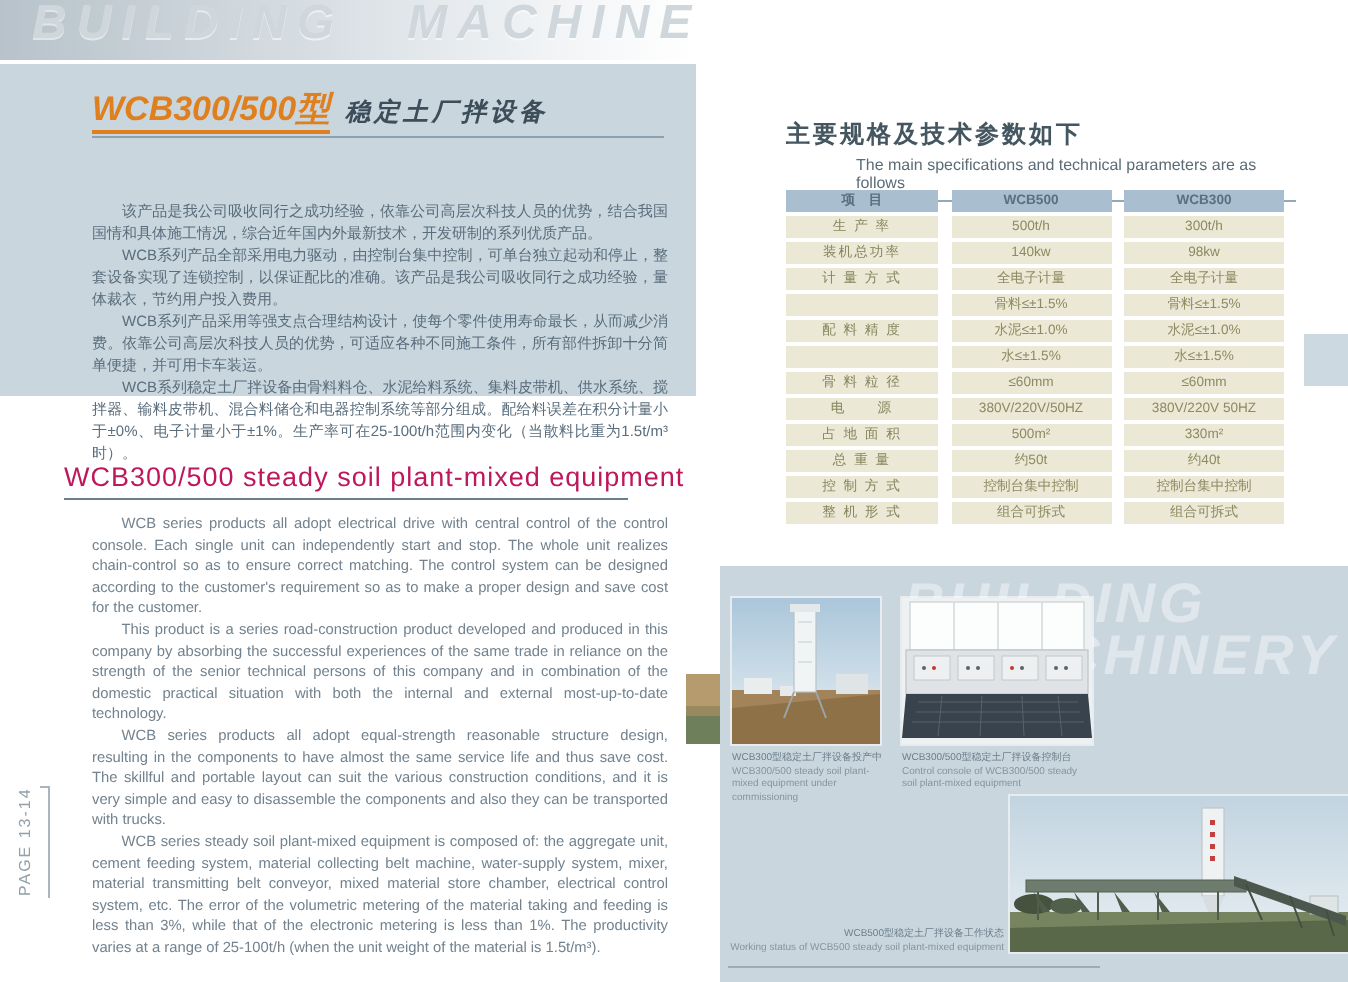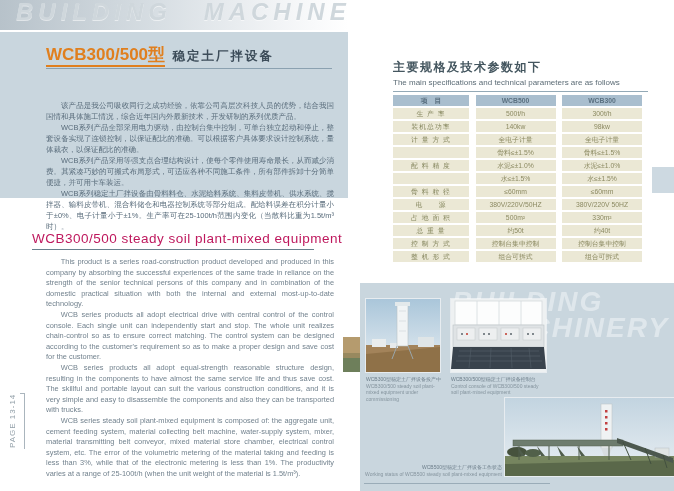--- a/index.html
+++ b/index.html
@@ -19,21 +19,21 @@
     letter-spacing:5px;word-spacing:20px;white-space:nowrap;
     color:#cfd7dc;text-shadow:0 1px 0 rgba(255,255,255,0.55);
   }
   
   .left-panel{
     position:absolute;left:0;top:32px;width:348px;height:166px;
     background:#c9d6de;
   }
   .cn-title{
     position:absolute;left:46px;top:11px;width:286px;
-    border-bottom:1px solid #8ba1b0;padding-bottom:2px;white-space:nowrap;
+    border-bottom:1px solid #8ba1b0;padding-bottom:2px;white-space:nowrap;font-style:italic;
   }
   .cn-title .model{
     font-size:17px;font-weight:bold;color:#e07f1e;
     border-bottom:2px solid #e07f1e;padding-bottom:1px;
   }
   .cn-title .rest{
     font-size:12.5px;font-weight:bold;color:#3d4d5a;letter-spacing:2px;margin-left:3px;
   }
   .cn-paras{position:absolute;left:46px;top:40px;width:288px;margin-top:28px;}
   .cn-paras p{
@@ -60,21 +60,21 @@
   .page-tag-line{
     position:absolute;left:20px;top:393px;width:4px;height:55px;
     border-right:1px solid #aab5bd;border-top:1px solid #aab5bd;
   }
   
   .spec-header{
     position:absolute;left:393px;top:59px;width:255px;
     border-bottom:1px solid #93a9b6;padding-bottom:4px;
   }
   .spec-header .zh{font-size:12px;font-weight:bold;color:#44565f;letter-spacing:1.5px;}
-  .spec-header .en{font-size:8px;color:#5c6c76;margin-top:2px;}
+  .spec-header .en{font-size:8px;color:#5c6c76;margin-top:2px;margin-left:35px;}
   
   .spec-table{
     position:absolute;left:393px;top:95px;width:255px;
     display:grid;grid-template-columns:76px 80px 80px;
     column-gap:6.5px;row-gap:2px;
   }
   .spec-table .cell{
     height:11px;line-height:11px;font-size:6.8px;text-align:center;
     overflow:hidden;white-space:nowrap;
   }
@@ -121,30 +121,30 @@
     <span class="banner-text">BUILDING MACHINERY</span>
   </div>
 
   <div class="left-panel">
     <div class="cn-title">
       <span class="model">WCB300/500型</span>
       <span class="rest">稳定土厂拌设备</span>
     </div>
     <div class="cn-paras">
       <p>该产品是我公司吸收同行之成功经验，依靠公司高层次科技人员的优势，结合我国国情和具体施工情况，综合近年国内外最新技术，开发研制的系列优质产品。</p>
-      <p>WCB系列产品全部采用电力驱动，由控制台集中控制，可单台独立起动和停止，整套设备实现了连锁控制，以保证配比的准确。可以根据客户具体要求设计控制系统，量体裁衣，以保证配比的准确。</p>
-      <p>WCB系列产品采用等强支点合理结构设计，使每个零件使用寿命最长，从而减少消费。其紧凑巧妙的可搬式布局形式，可适应各种不同施工条件，所有部件拆卸十分简单便捷，并可用卡车装运。</p>
+      <p>WCB系列产品全部采用电力驱动，由控制台集中控制，可单台独立起动和停止，整套设备实现了连锁控制，以保证配比的准确。该产品是我公司吸收同行之成功经验，量体裁衣，节约用户投入费用。</p>
+      <p>WCB系列产品采用等强支点合理结构设计，使每个零件使用寿命最长，从而减少消费。依靠公司高层次科技人员的优势，可适应各种不同施工条件，所有部件拆卸十分简单便捷，并可用卡车装运。</p>
       <p>WCB系列稳定土厂拌设备由骨料料仓、水泥给料系统、集料皮带机、供水系统、搅拌器、输料皮带机、混合料储仓和电器控制系统等部分组成。配给料误差在积分计量小于±0%、电子计量小于±1%。生产率可在25-100t/h范围内变化（当散料比重为1.5t/m³时）。</p>
     </div>
   </div>
 
   <div class="en-title">WCB300/500 steady soil plant-mixed equipment</div>
   <div class="en-paras">
+    <p>WCB series products all adopt electrical drive with central control of the control console. Each single unit can independently start and stop. The whole unit realizes chain-control so as to ensure correct matching. The control system can be designed according to the customer's requirement so as to make a proper design and save cost for the customer.</p>
     <p>This product is a series road-construction product developed and produced in this company by absorbing the successful experiences of the same trade in reliance on the strength of the senior technical persons of this company and in combination of the domestic practical situation with both the internal and external most-up-to-date technology.</p>
-    <p>WCB series products all adopt electrical drive with central control of the control console. Each single unit can independently start and stop. The whole unit realizes chain-control so as to ensure correct matching. The control system can be designed according to the customer's requirement so as to make a proper design and save cost for the customer.</p>
     <p>WCB series products all adopt equal-strength reasonable structure design, resulting in the components to have almost the same service life and thus save cost. The skillful and portable layout can suit the various construction conditions, and it is very simple and easy to disassemble the components and also they can be transported with trucks.</p>
     <p>WCB series steady soil plant-mixed equipment is composed of: the aggregate unit, cement feeding system, material collecting belt machine, water-supply system, mixer, material transmitting belt conveyor, mixed material store chamber, electrical control system, etc. The error of the volumetric metering of the material taking and feeding is less than 3%, while that of the electronic metering is less than 1%. The productivity varies at a range of 25-100t/h (when the unit weight of the material is 1.5t/m³).</p>
   </div>
 
   <span class="page-tag">PAGE 13-14</span>
   <div class="page-tag-line"></div>
 
   <div class="spec-header">
     <div class="zh">主要规格及技术参数如下</div>
     <div class="en">The main specifications and technical parameters are as follows</div>

